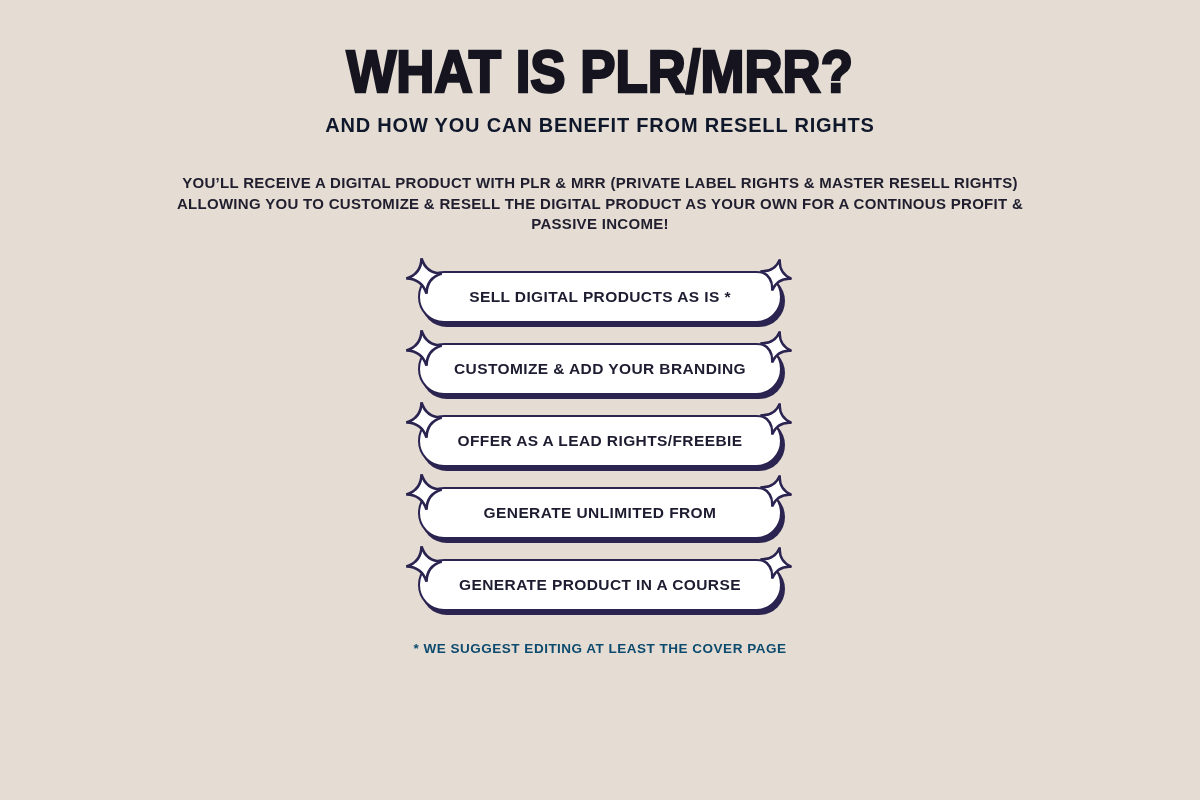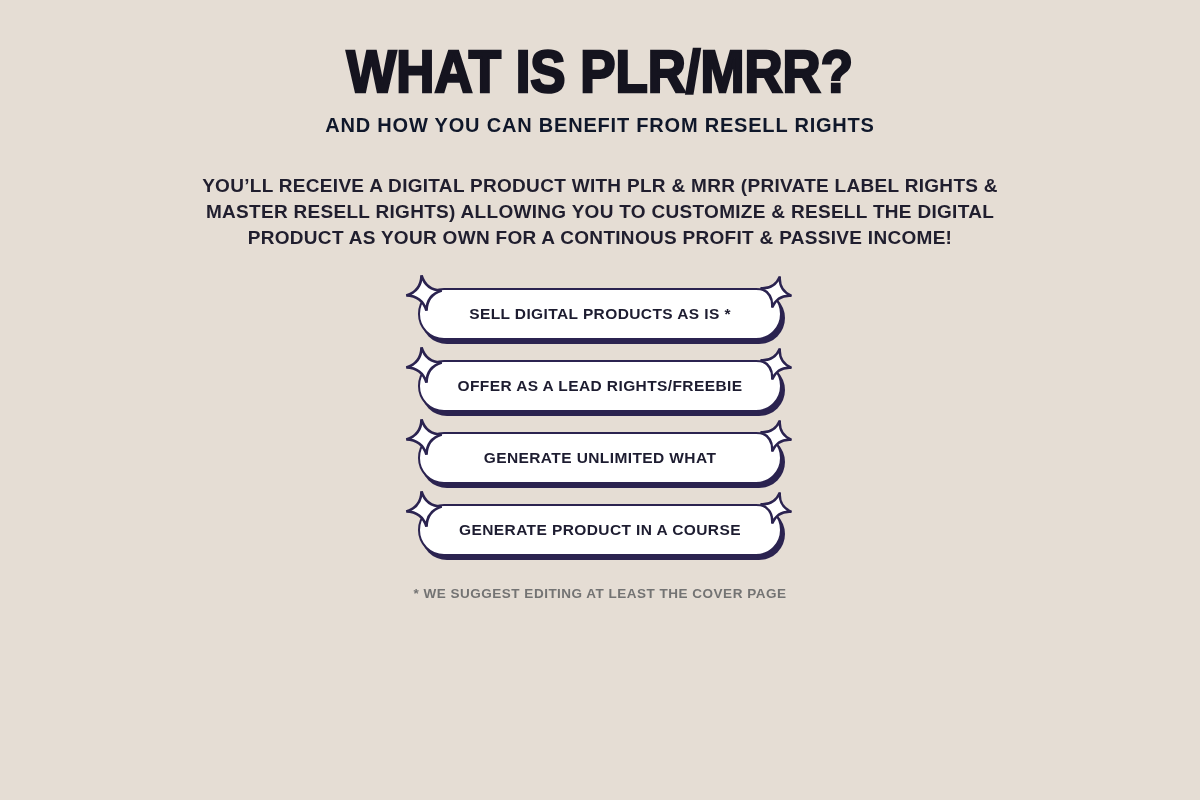--- a/index.html
+++ b/index.html
@@ -34,21 +34,21 @@
     font-size: 20px;
     font-weight: bold;
     letter-spacing: 0.8px;
     color: #0f172a;
     white-space: nowrap;
   }
   .intro {
     margin-top: 36px;
     max-width: 865px;
     text-align: center;
-    font-size: 19px;
+    font-size: 15px;
     line-height: 1.38;
     font-weight: bold;
     letter-spacing: 0.3px;
     color: #201e2e;
   }
   .pill-list {
     margin-top: 36px;
     display: flex;
     flex-direction: column;
     gap: 20px;
@@ -87,21 +87,21 @@
   .sparkle-right {
     width: 34px; height: 34px;
     top: -15px; right: -13px;
     transform: rotate(14deg);
   }
   .footnote {
     margin-top: 30px;
     font-size: 13.5px;
     font-weight: bold;
     letter-spacing: 0.5px;
-    color: #737373;
+    color: #0c4a6e;
   }
 </style>
 </head>
 <body>
 
 <div class="canvas">
 
   <h1 class="title">WHAT IS PLR/MRR?</h1>
 
   <div class="subtitle">AND HOW YOU CAN BENEFIT FROM RESELL RIGHTS</div>
@@ -117,20 +117,33 @@
           </svg>
       </span>
       <span class="sparkle sparkle-right">
         <svg viewBox="0 0 34 34" width="100%" height="100%">
             <path d="M17 1 C 18.4 9.8 24.2 15.6 33 17 C 24.2 18.4 18.4 24.2 17 33 C 15.6 24.2 9.8 18.4 1 17 C 9.8 15.6 15.6 9.8 17 1 Z" fill="#ffffff" stroke="#2b2350" stroke-width="2.4"></path>
           </svg>
       </span>
       <span class="pill-label">SELL DIGITAL PRODUCTS AS IS *</span>
     </div>
 
+    <div class="pill">
+      <span class="sparkle sparkle-left">
+        <svg viewBox="0 0 34 34" width="100%" height="100%">
+            <path d="M17 1 C 18.4 9.8 24.2 15.6 33 17 C 24.2 18.4 18.4 24.2 17 33 C 15.6 24.2 9.8 18.4 1 17 C 9.8 15.6 15.6 9.8 17 1 Z" fill="#ffffff" stroke="#2b2350" stroke-width="2.4"></path>
+          </svg>
+      </span>
+      <span class="sparkle sparkle-right">
+        <svg viewBox="0 0 34 34" width="100%" height="100%">
+            <path d="M17 1 C 18.4 9.8 24.2 15.6 33 17 C 24.2 18.4 18.4 24.2 17 33 C 15.6 24.2 9.8 18.4 1 17 C 9.8 15.6 15.6 9.8 17 1 Z" fill="#ffffff" stroke="#2b2350" stroke-width="2.4"></path>
+          </svg>
+      </span>
+      <span class="pill-label">CUSTOMIZE &amp; ADD YOUR BRANDING</span>
+    </div>
 
     <div class="pill">
       <span class="sparkle sparkle-left">
         <svg viewBox="0 0 34 34" width="100%" height="100%">
             <path d="M17 1 C 18.4 9.8 24.2 15.6 33 17 C 24.2 18.4 18.4 24.2 17 33 C 15.6 24.2 9.8 18.4 1 17 C 9.8 15.6 15.6 9.8 17 1 Z" fill="#ffffff" stroke="#2b2350" stroke-width="2.4"></path>
           </svg>
       </span>
       <span class="sparkle sparkle-right">
         <svg viewBox="0 0 34 34" width="100%" height="100%">
             <path d="M17 1 C 18.4 9.8 24.2 15.6 33 17 C 24.2 18.4 18.4 24.2 17 33 C 15.6 24.2 9.8 18.4 1 17 C 9.8 15.6 15.6 9.8 17 1 Z" fill="#ffffff" stroke="#2b2350" stroke-width="2.4"></path>
@@ -143,21 +156,21 @@
       <span class="sparkle sparkle-left">
         <svg viewBox="0 0 34 34" width="100%" height="100%">
             <path d="M17 1 C 18.4 9.8 24.2 15.6 33 17 C 24.2 18.4 18.4 24.2 17 33 C 15.6 24.2 9.8 18.4 1 17 C 9.8 15.6 15.6 9.8 17 1 Z" fill="#ffffff" stroke="#2b2350" stroke-width="2.4"></path>
           </svg>
       </span>
       <span class="sparkle sparkle-right">
         <svg viewBox="0 0 34 34" width="100%" height="100%">
             <path d="M17 1 C 18.4 9.8 24.2 15.6 33 17 C 24.2 18.4 18.4 24.2 17 33 C 15.6 24.2 9.8 18.4 1 17 C 9.8 15.6 15.6 9.8 17 1 Z" fill="#ffffff" stroke="#2b2350" stroke-width="2.4"></path>
           </svg>
       </span>
-      <span class="pill-label">GENERATE UNLIMITED WHAT</span>
+      <span class="pill-label">GENERATE UNLIMITED FROM</span>
     </div>
 
     <div class="pill">
       <span class="sparkle sparkle-left">
         <svg viewBox="0 0 34 34" width="100%" height="100%">
             <path d="M17 1 C 18.4 9.8 24.2 15.6 33 17 C 24.2 18.4 18.4 24.2 17 33 C 15.6 24.2 9.8 18.4 1 17 C 9.8 15.6 15.6 9.8 17 1 Z" fill="#ffffff" stroke="#2b2350" stroke-width="2.4"></path>
           </svg>
       </span>
       <span class="sparkle sparkle-right">
         <svg viewBox="0 0 34 34" width="100%" height="100%">

